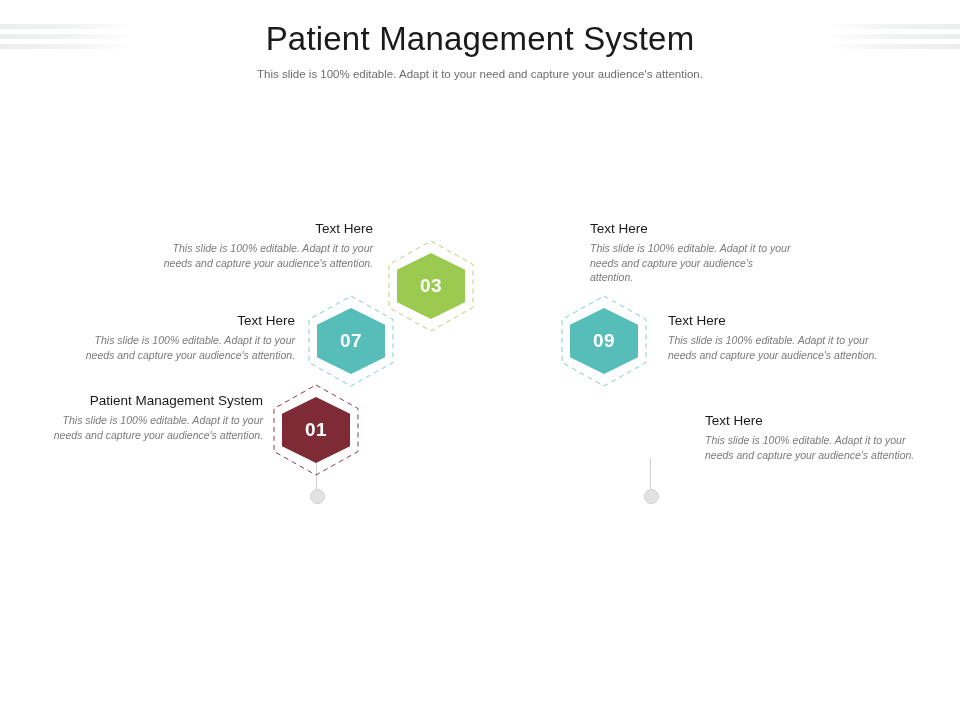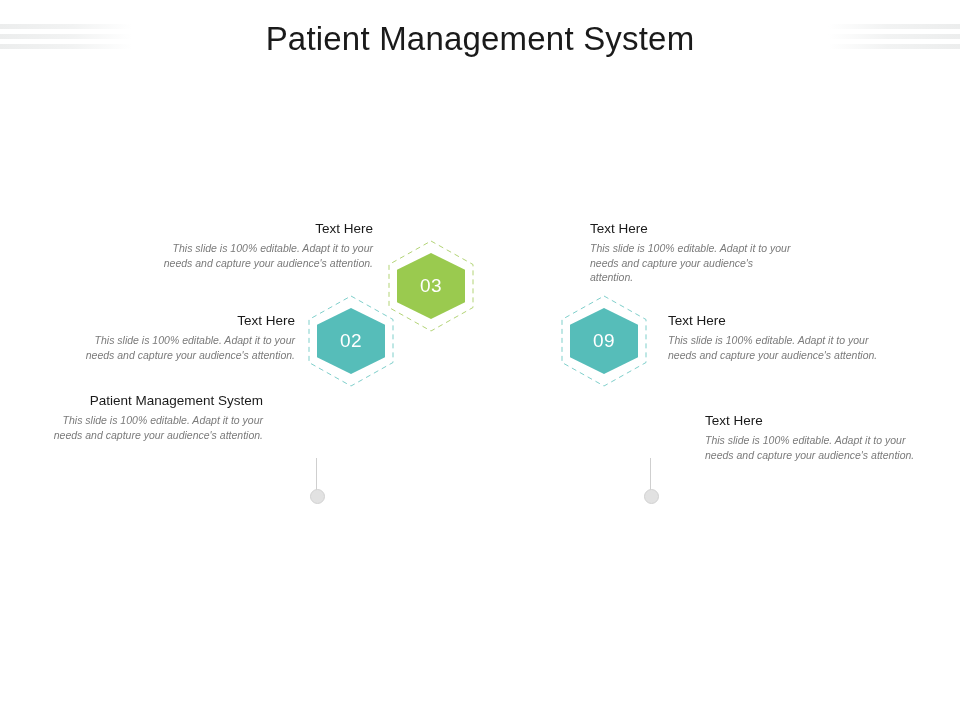--- a/index.html
+++ b/index.html
@@ -41,21 +41,21 @@
   
   .diagram{position:absolute;left:0;top:0;width:960px;height:720px;}
 
   
   .node{position:absolute;width:96px;height:96px;}
   .node .ring{position:absolute;left:0;top:0;width:96px;height:96px;}
   .node .core{position:absolute;left:11px;top:14px;width:74px;height:68px;}
   .node .num{
     position:absolute;left:0;top:0;width:96px;height:96px;
     display:flex;align-items:center;justify-content:center;
-    font-size:19px;font-weight:400;color:#ffffff;
+    font-size:19px;font-weight:700;color:#ffffff;
     letter-spacing:.5px;pointer-events:none;
   }
 
   
   .stem{position:absolute;width:1px;background:#cfcfcf;}
   .dot{
     position:absolute;width:13px;height:13px;border-radius:50%;
     background:#e2e2e2;border:1px solid #d2d2d2;
   }
 
@@ -80,39 +80,49 @@
   <div class="bar b3"></div>
 </div>
 <div class="corner-stripes right">
   <div class="bar b1"></div>
   <div class="bar b2"></div>
   <div class="bar b3"></div>
 </div>
 
 <div class="header">
   <h1 class="slide-title">Patient Management System</h1>
+  <p class="slide-subtitle">This slide is 100% editable. Adapt it to your need and capture your audience's attention.</p>
 </div>
 
 <div class="diagram">
 
   <div class="stem" style="left:316px;top:458px;height:32px;"></div>
   <div class="dot" style="left:310px;top:489px;"></div>
 
   <div class="stem" style="left:650px;top:458px;height:32px;"></div>
   <div class="dot" style="left:644px;top:489px;"></div>
 
+  <div class="node" style="left:268px;top:382px;">
+    <svg class="ring" viewBox="0 0 96 96">
+      <polygon points="48,3 90,26.5 90,69.5 48,93 6,69.5 6,26.5" fill="none" stroke="#8C3A44" stroke-width="1" stroke-dasharray="5,4"></polygon>
+    </svg>
+    <svg class="core" viewBox="0 0 74 68">
+      <polygon points="37,1 71,17.8 71,50.2 37,67 3,50.2 3,17.8" fill="#7E2B36"></polygon>
+    </svg>
+    <div class="num">01</div>
+  </div>
 
   <div class="node" style="left:303px;top:293px;">
     <svg class="ring" viewBox="0 0 96 96">
       <polygon points="48,3 90,26.5 90,69.5 48,93 6,69.5 6,26.5" fill="none" stroke="#7FCFCB" stroke-width="1" stroke-dasharray="5,4"></polygon>
     </svg>
     <svg class="core" viewBox="0 0 74 68">
       <polygon points="37,1 71,17.8 71,50.2 37,67 3,50.2 3,17.8" fill="#56BDB9"></polygon>
     </svg>
-    <div class="num">02</div>
+    <div class="num">07</div>
   </div>
 
   <div class="node" style="left:383px;top:238px;">
     <svg class="ring" viewBox="0 0 96 96">
       <polygon points="48,3 90,26.5 90,69.5 48,93 6,69.5 6,26.5" fill="none" stroke="#B3D477" stroke-width="1" stroke-dasharray="5,4"></polygon>
     </svg>
     <svg class="core" viewBox="0 0 74 68">
       <polygon points="37,1 71,17.8 71,50.2 37,67 3,50.2 3,17.8" fill="#9ACA4F"></polygon>
     </svg>
     <div class="num">03</div>

